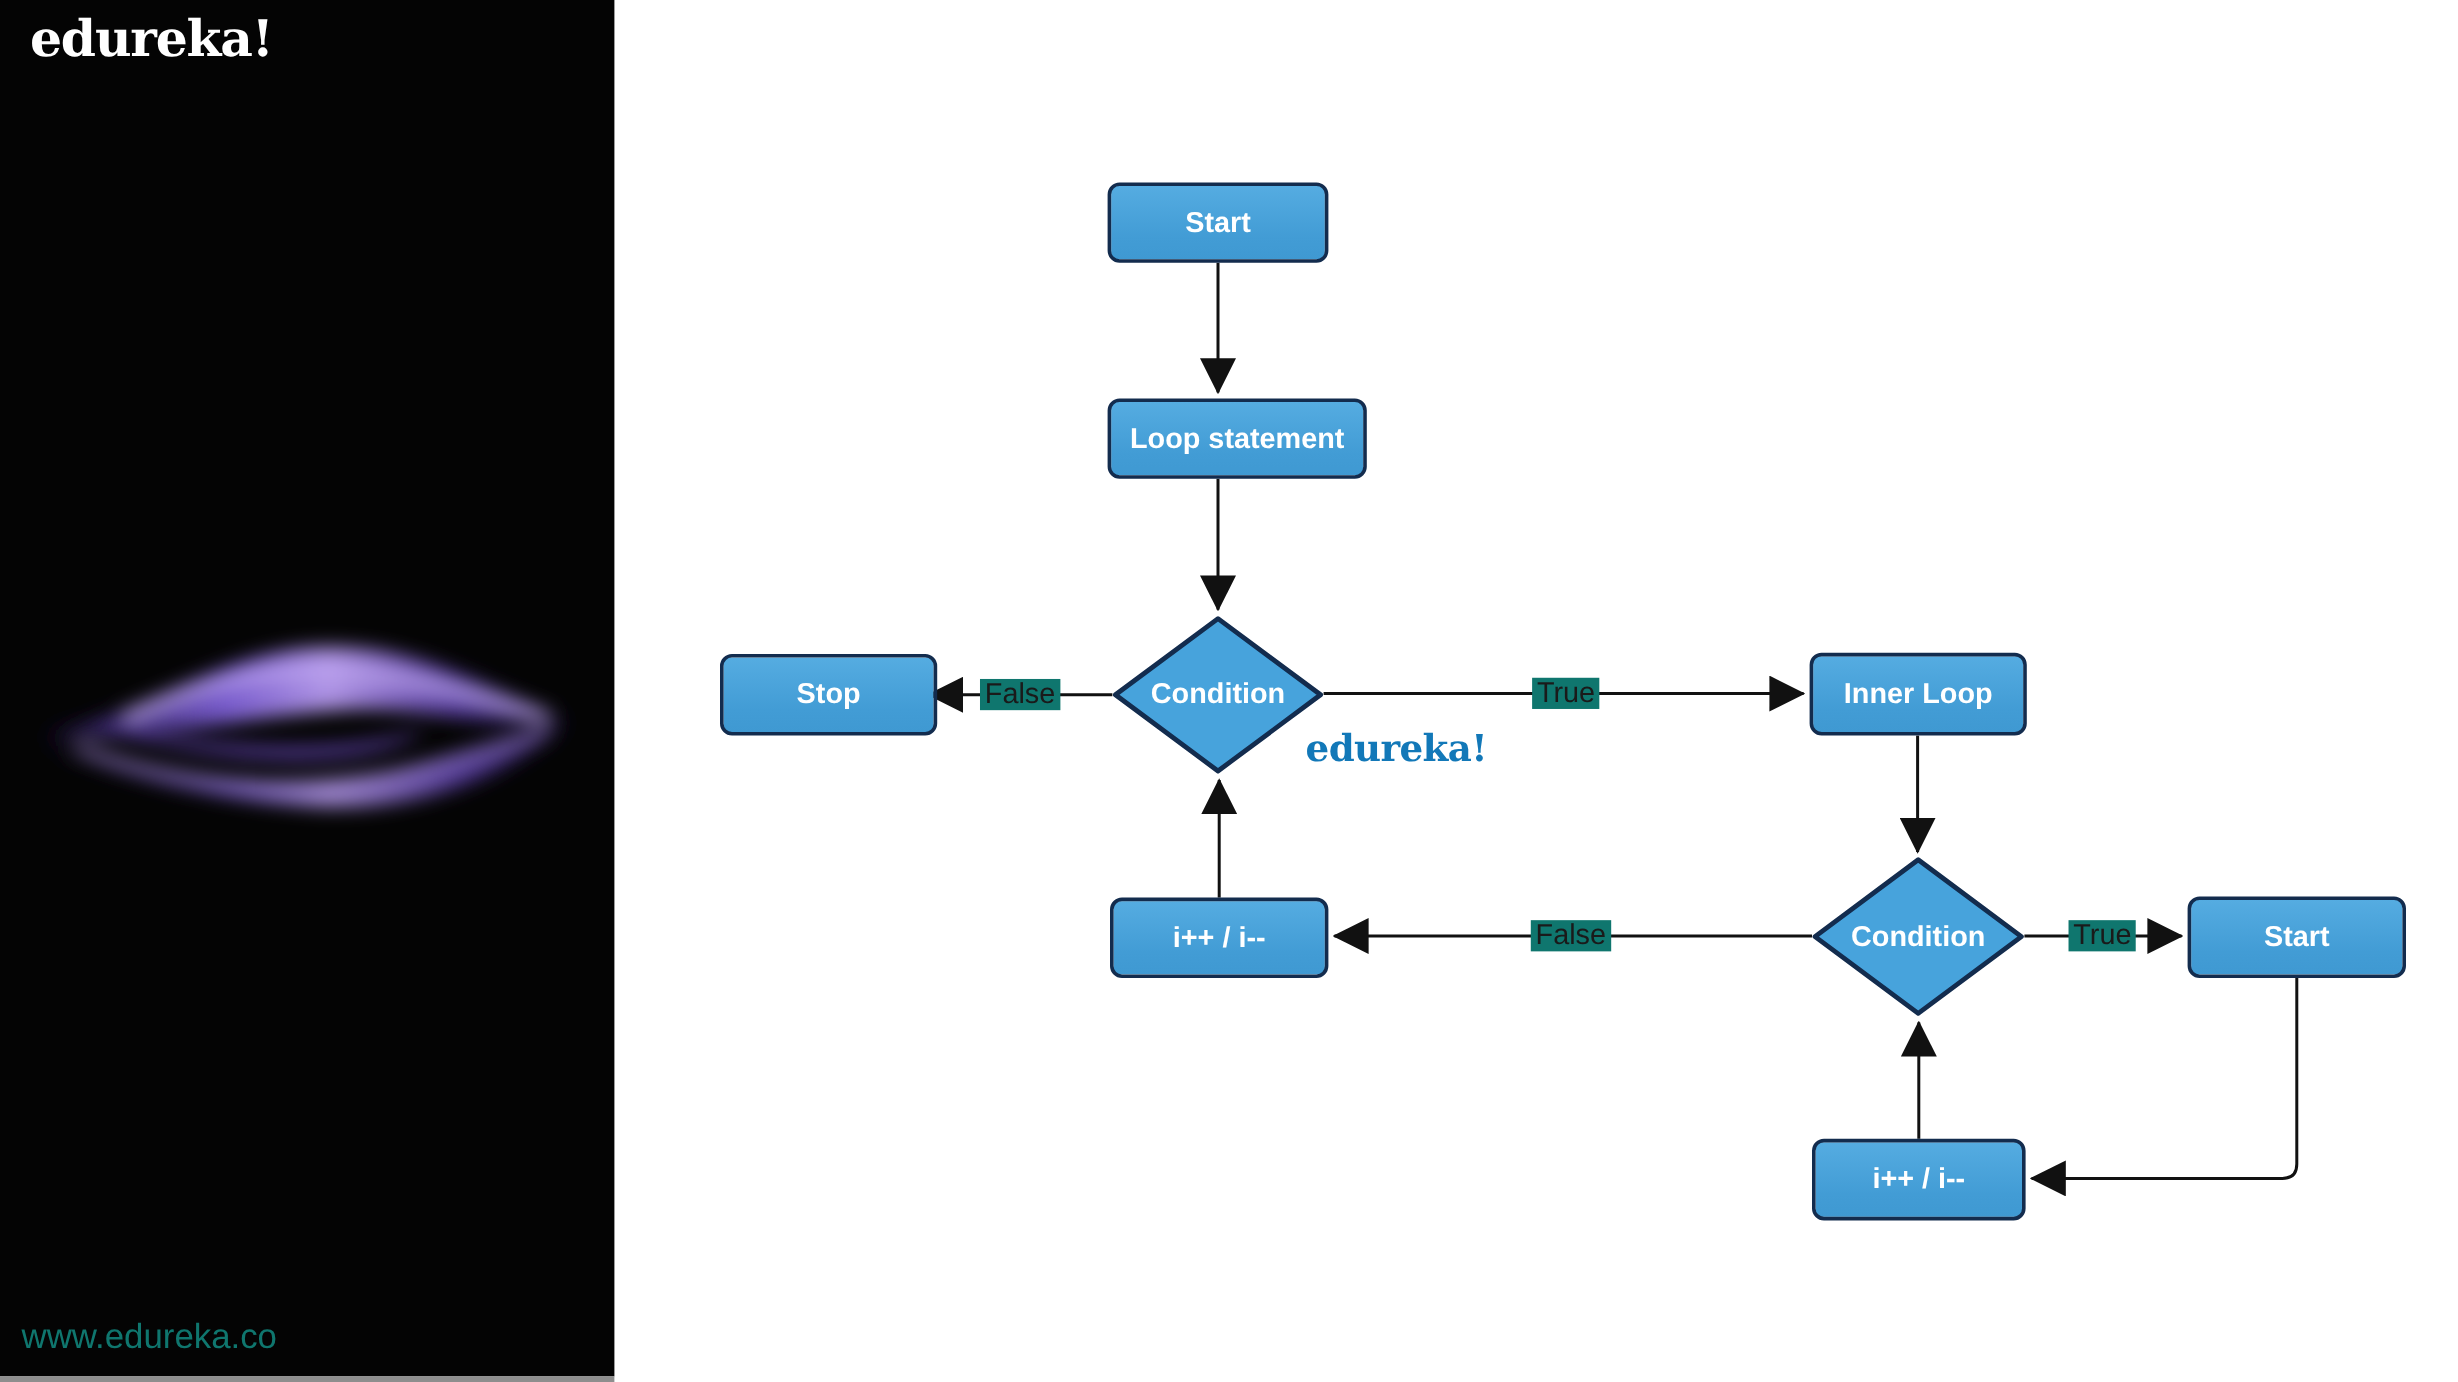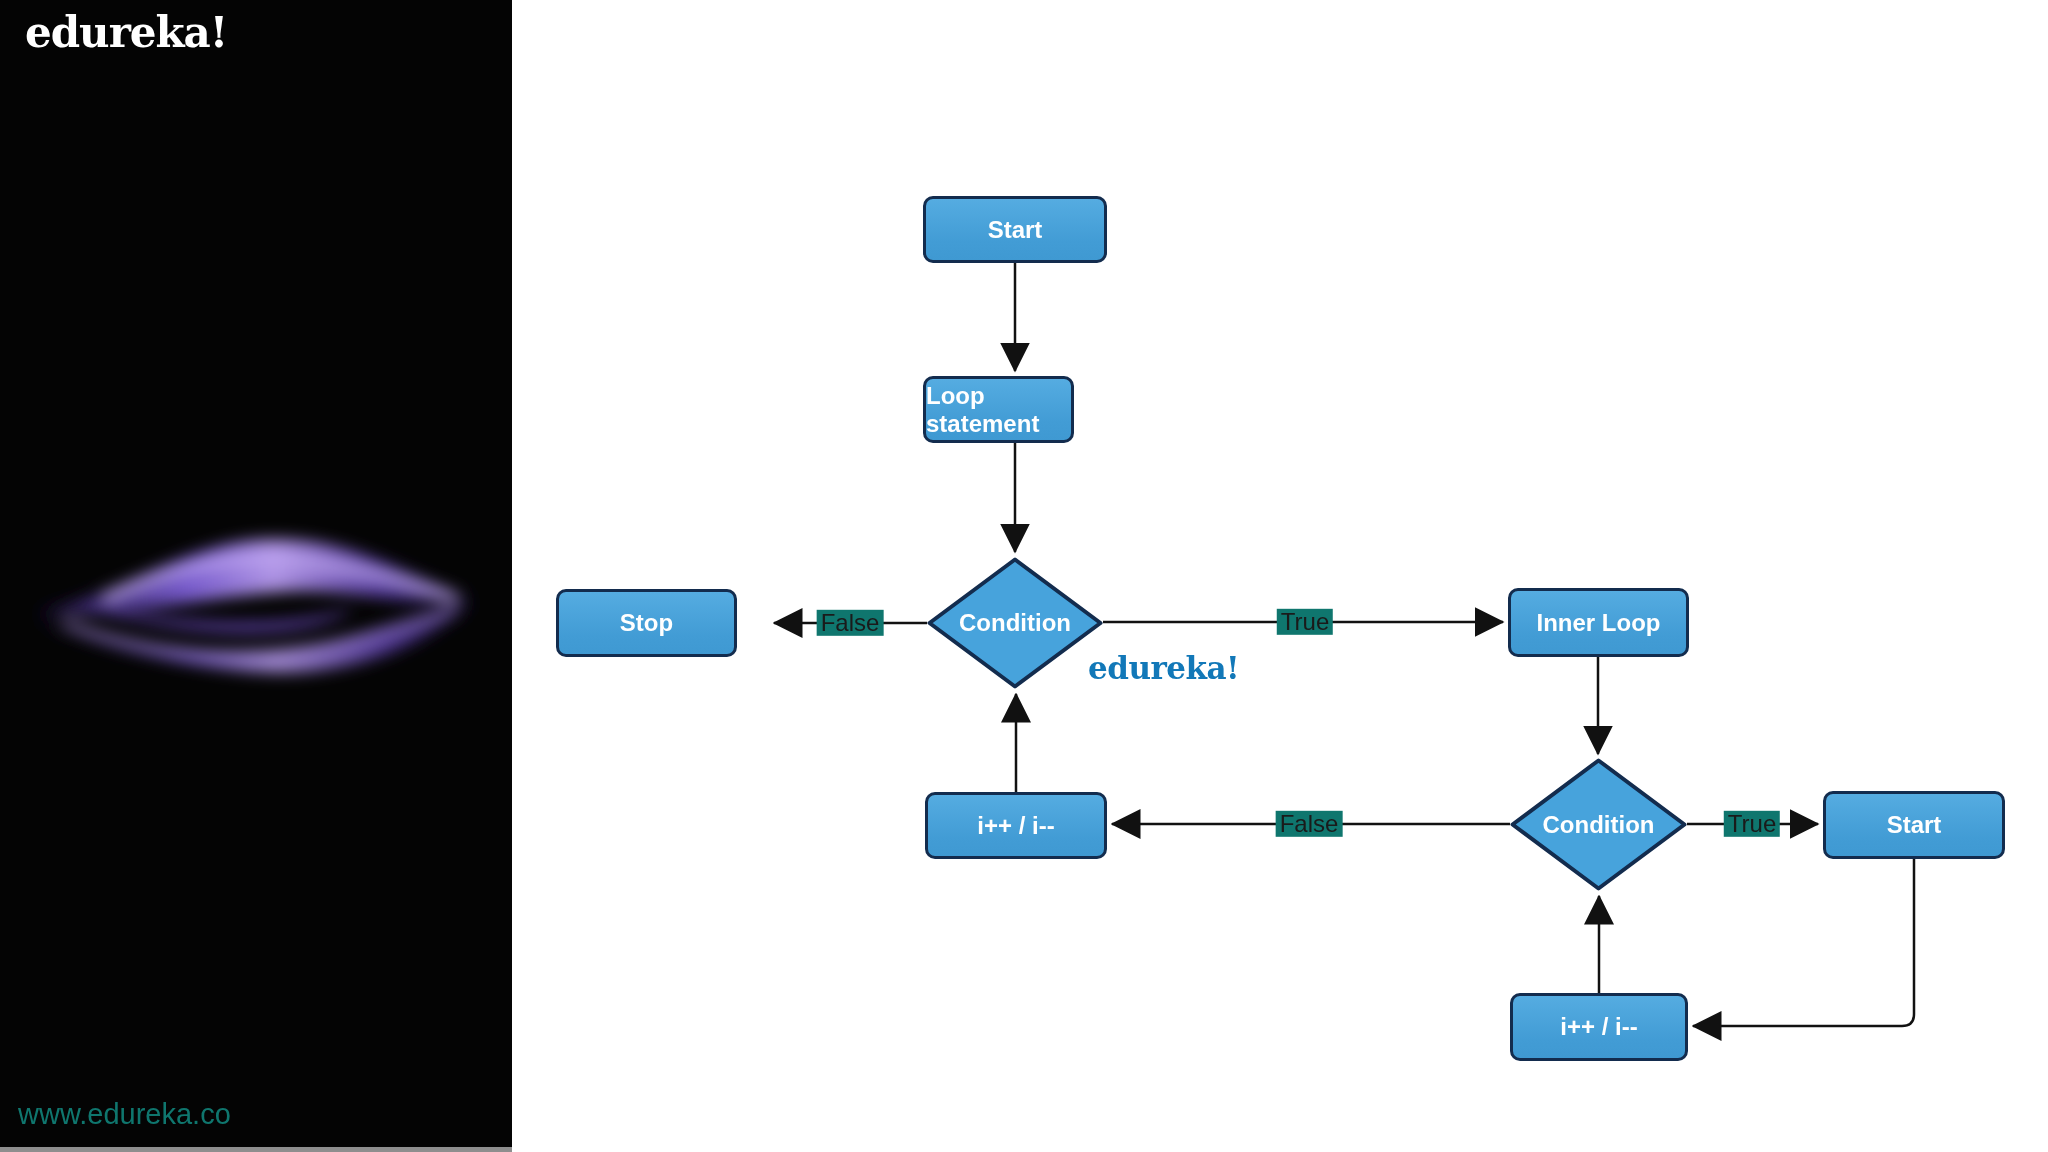--- a/index.html
+++ b/index.html
@@ -12,21 +12,21 @@
   .sidebar-strip { position:absolute; left:0; top:1147px; width:512px; height:5px;
                    background:#8e8e8e; z-index:5; }
   .logo { position:absolute; left:25px; top:8px; color:#ffffff;
           font-family:"DejaVu Serif", serif; font-weight:bold;
           font-size:42px; letter-spacing:-1px; }
   .website { position:absolute; left:18px; top:1098px; color:#0f766e;
              font-size:29px; font-weight:400; }
   .wave-wrap { position:absolute; left:20px; top:500px; width:470px; height:215px; }
 
   
-  .canvas { position:absolute; inset:0;margin-top:44px; }
+  .canvas { position:absolute; inset:0; }
   .connectors { position:absolute; left:0; top:0; width:2048px; height:1152px;
                 pointer-events:none; }
 
   .node { position:absolute; display:flex; align-items:center; justify-content:center;
           background:linear-gradient(180deg,#55ace1 0%, #429cd5 70%, #3f99d2 100%);
           border:3px solid #132c4e; border-radius:10px;
           color:#ffffff; font-weight:bold; font-size:24px; z-index:3; }
 
   .diamond { position:absolute; z-index:3;text-align:right; }
   .diamond svg { position:absolute; inset:0; }
@@ -36,22 +36,22 @@
   .edge-label { position:absolute; transform:translate(-50%,-50%);
                 background:#0f766e; padding:0 4px; font-size:24px; color:#1a1a1a;
                 z-index:4; line-height:1.1; }
 
   .watermark { position:absolute; left:1088px; top:606px;
                font-family:"DejaVu Serif", serif; font-weight:bold;
                font-size:31px; letter-spacing:-0.5px; color:#1278b8; z-index:4; }
 
   
   #n-start-top       { left:923px;  top:152px; width:184px; height:67px; }
-  #n-loop-statement  { left:923px;  top:332px; width:151px; height:67px; }
-  #n-stop            { left:556px;  top:545px; width:181px; height:68px; }
+  #n-loop-statement  { left:923px;  top:332px; width:216px; height:67px; }
+  #n-stop            { left:600px;  top:545px; width:181px; height:68px; }
   #n-inner-loop      { left:1508px; top:544px; width:181px; height:69px; }
   #n-increment-outer { left:925px;  top:748px; width:182px; height:67px; }
   #n-start-inner     { left:1823px; top:747px; width:182px; height:68px; }
   #n-increment-inner { left:1510px; top:949px; width:178px; height:68px; }
   #n-condition-outer { left:927px;  top:513px; width:176px; height:132px; }
   #n-condition-inner { left:1510px; top:714px; width:177px; height:133px; }
 </style>
 </head>
 <body>
 

